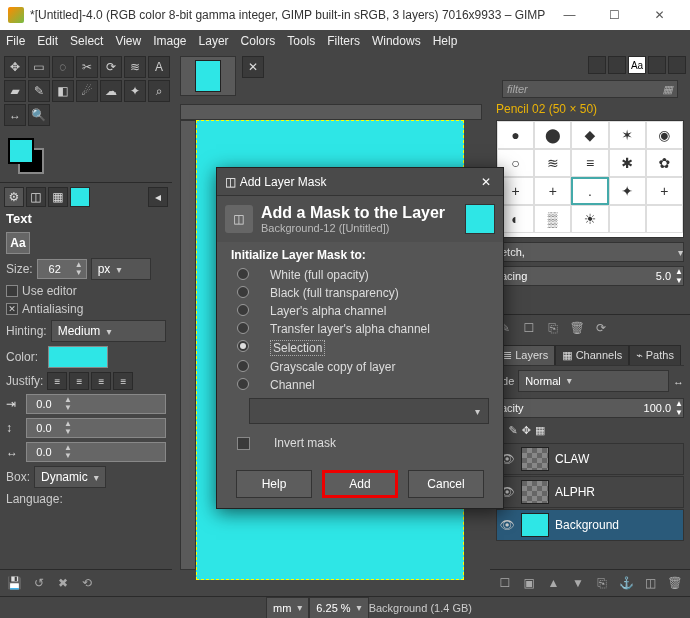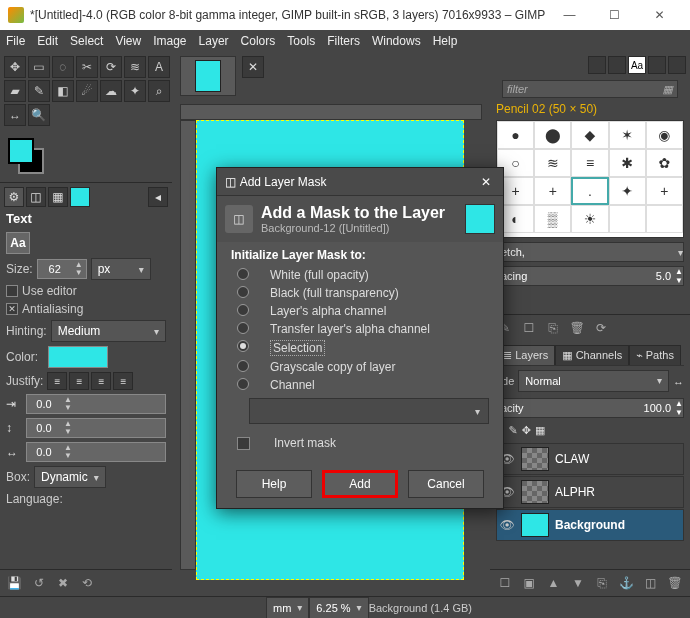--- a/index.html
+++ b/index.html
@@ -33,21 +33,21 @@
 .dock-tab{width:20px;height:20px;background:#3a3a3a;border:1px solid #2a2a2a;display:flex;align-items:center;justify-content:center}
 .dock-tab.active{background:#555}
 
 .panel-title{font-weight:bold;color:#fff;padding:4px 6px;font-size:13px}
 .field-row{display:flex;align-items:center;gap:4px;padding:2px 6px;font-size:12px}
 .field-row label{color:#ccc}
 .field-row input[type=text]{flex:1;background:#666;border:1px solid #888;color:#fff;height:18px;padding:0 4px;font-size:11px}
 .spin{display:flex;background:#666;border:1px solid #888;height:20px;align-items:center}
 .spin input{background:transparent;border:none;color:#fff;width:34px;text-align:center;font-size:11px}
 .spin .arr{width:14px;text-align:center;color:#ccc;font-size:8px;line-height:8px}
-.sel{background:#555;border:1px solid #333;color:#fff;height:22px;display:flex;align-items:center;padding:0 6px;gap:6px;min-width:60px;justify-content:space-between}
+.sel{background:#555;border:1px solid #333;color:#fff;height:22px;display:flex;align-items:center;padding:0 6px;gap:6px;min-width:60px;justify-content:flex-start}
 .chev{font-size:10px;color:#ccc}
 .cb{display:flex;align-items:center;gap:4px;padding:2px 6px;font-size:12px;color:#ccc}
 .cb .box{width:12px;height:12px;border:1px solid #888;background:#3a3a3a;display:flex;align-items:center;justify-content:center;font-size:9px;color:#ccc}
 
 .color-swatch{width:60px;height:22px;background:#2EE6E6;border:1px solid #888;margin-left:6px}
 
 .justify-btns{display:flex;gap:2px}
 .justify-btns .jb{width:20px;height:18px;background:#3a3a3a;border:1px solid #2a2a2a;display:flex;align-items:center;justify-content:center;font-size:10px}
 
 
@@ -377,21 +377,21 @@
           <div class="lname">CLAW</div>
         </div>
       <div class="layer-row">
           <div class="eye">👁</div>
           <div class="lthumb"></div>
           <div class="lname">ALPHR</div>
         </div>
       <div class="layer-row active">
           <div class="eye">👁</div>
           <div class="lthumb cyan"></div>
-          <div class="lname" style="font-weight:bold">Background</div>
+          <div class="lname" style="font-weight:normal">Background</div>
         </div>
     </div>
 
     <div class="bottom-icons" style="justify-content:space-between">
       <div class="bi">☐</div>
       <div class="bi">▣</div>
       <div class="bi">▲</div>
       <div class="bi">▼</div>
       <div class="bi">⎘</div>
       <div class="bi">⚓</div>

